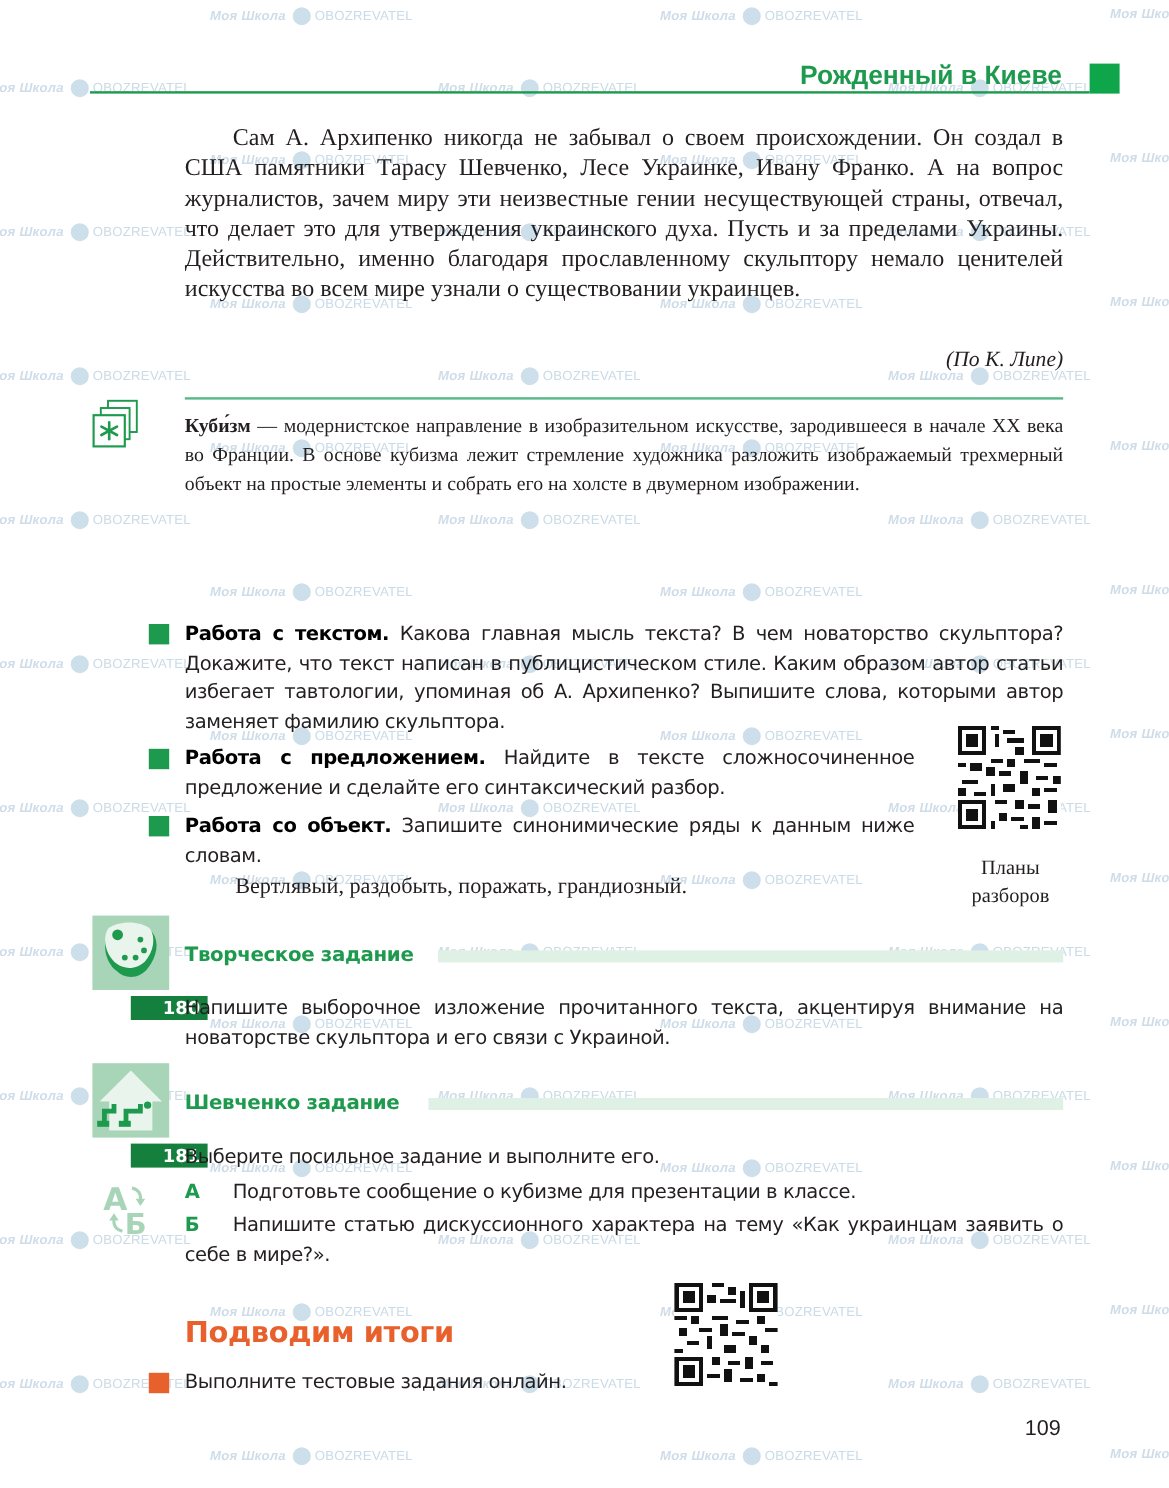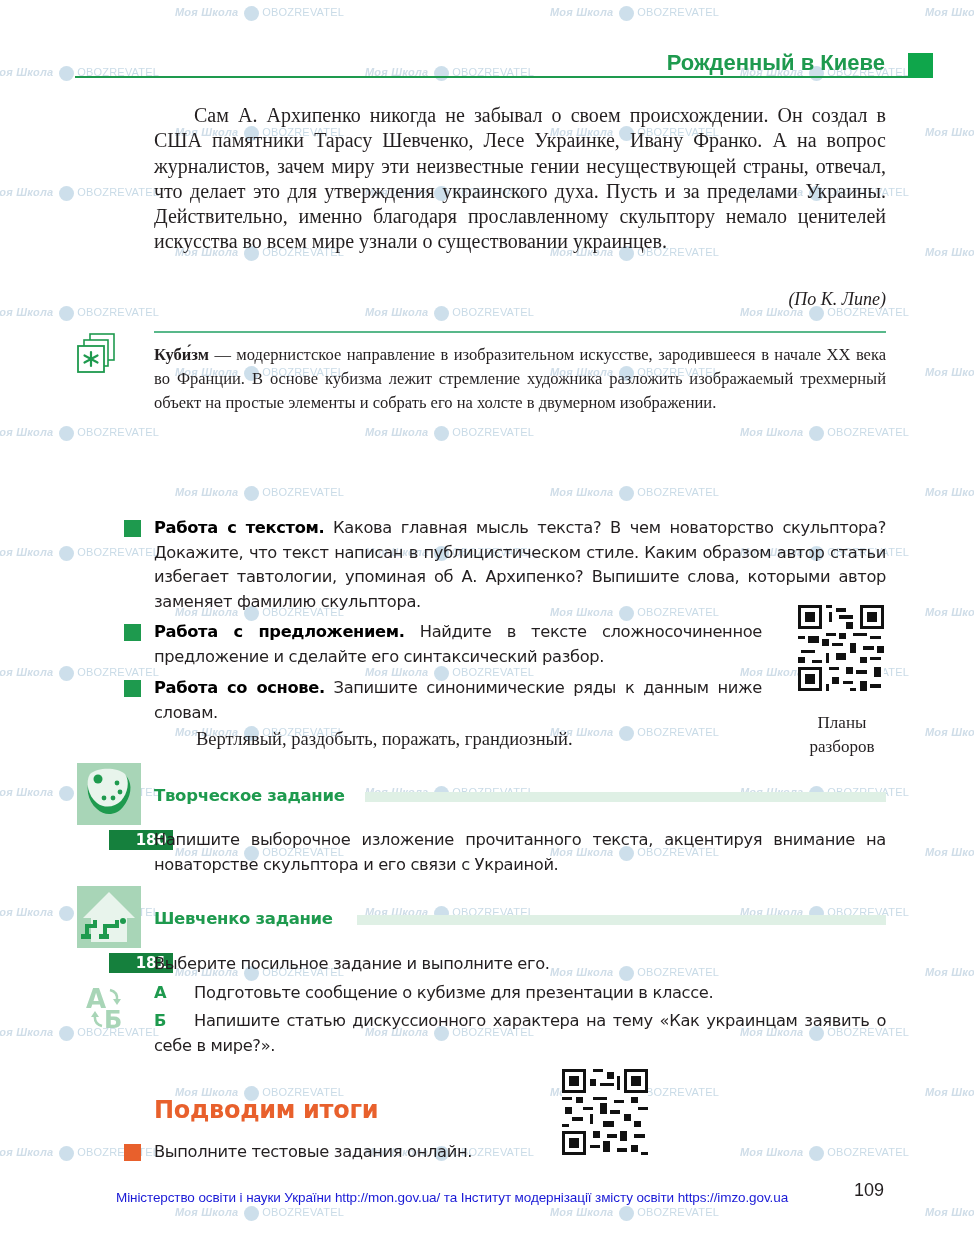--- a/index.html
+++ b/index.html
@@ -180,21 +180,21 @@
   <span class="lbl">Работа с текстом.</span><span> Какова главная мысль текста? В чем новаторство скульптора? Докажите, что текст написан в публицистическом стиле. Каким образом автор статьи избегает тавтологии, упоминая об А. Архипенко? Выпишите слова, которыми автор заменяет фамилию скульптора.</span>
 </div>
 
 <div class="bullet layer" style="left:124px;top:624px;"></div>
 <div class="layer task t2">
   <span class="lbl">Работа с предложением.</span><span> Найдите в тексте сложносочиненное предложение и сделайте его синтаксический разбор.</span>
 </div>
 
 <div class="bullet layer" style="left:124px;top:680px;"></div>
 <div class="layer task t3">
-  <span class="lbl">Работа со основе.</span><span> Запишите синонимические ряды к данным ниже словам.</span>
+  <span class="lbl">Работа со объект.</span><span> Запишите синонимические ряды к данным ниже словам.</span>
 </div>
 
 <div class="layer words">Вертлявый, раздобыть, поражать, грандиозный.</div>
 
 <div class="qr layer" style="left:798px;top:605px;width:86px;height:86px;">
   <svg width="86" height="86" viewBox="0 0 25 25" shape-rendering="crispEdges">
     <rect width="25" height="25" fill="#fff"></rect>
     <g fill="#111">
       <rect x="0" y="0" width="7" height="7"></rect>
         <rect x="1" y="1" width="5" height="5" fill="#fff"></rect>
@@ -340,14 +340,13 @@
         <rect x="12" y="21" width="2" height="3"></rect>
         <rect x="16" y="23" width="3" height="1"></rect>
         <rect x="20" y="22" width="2" height="2"></rect>
         <rect x="23" y="24" width="2" height="1"></rect>
     </g>
   </svg>
 </div>
 
 <div class="layer page-num">109</div>
 <div class="layer footer">
-  <div>Міністерство освіти і науки України http://mon.gov.ua/ та Інститут модернізації змісту освіти https://imzo.gov.ua</div>
 </div>
 
 </body></html>

